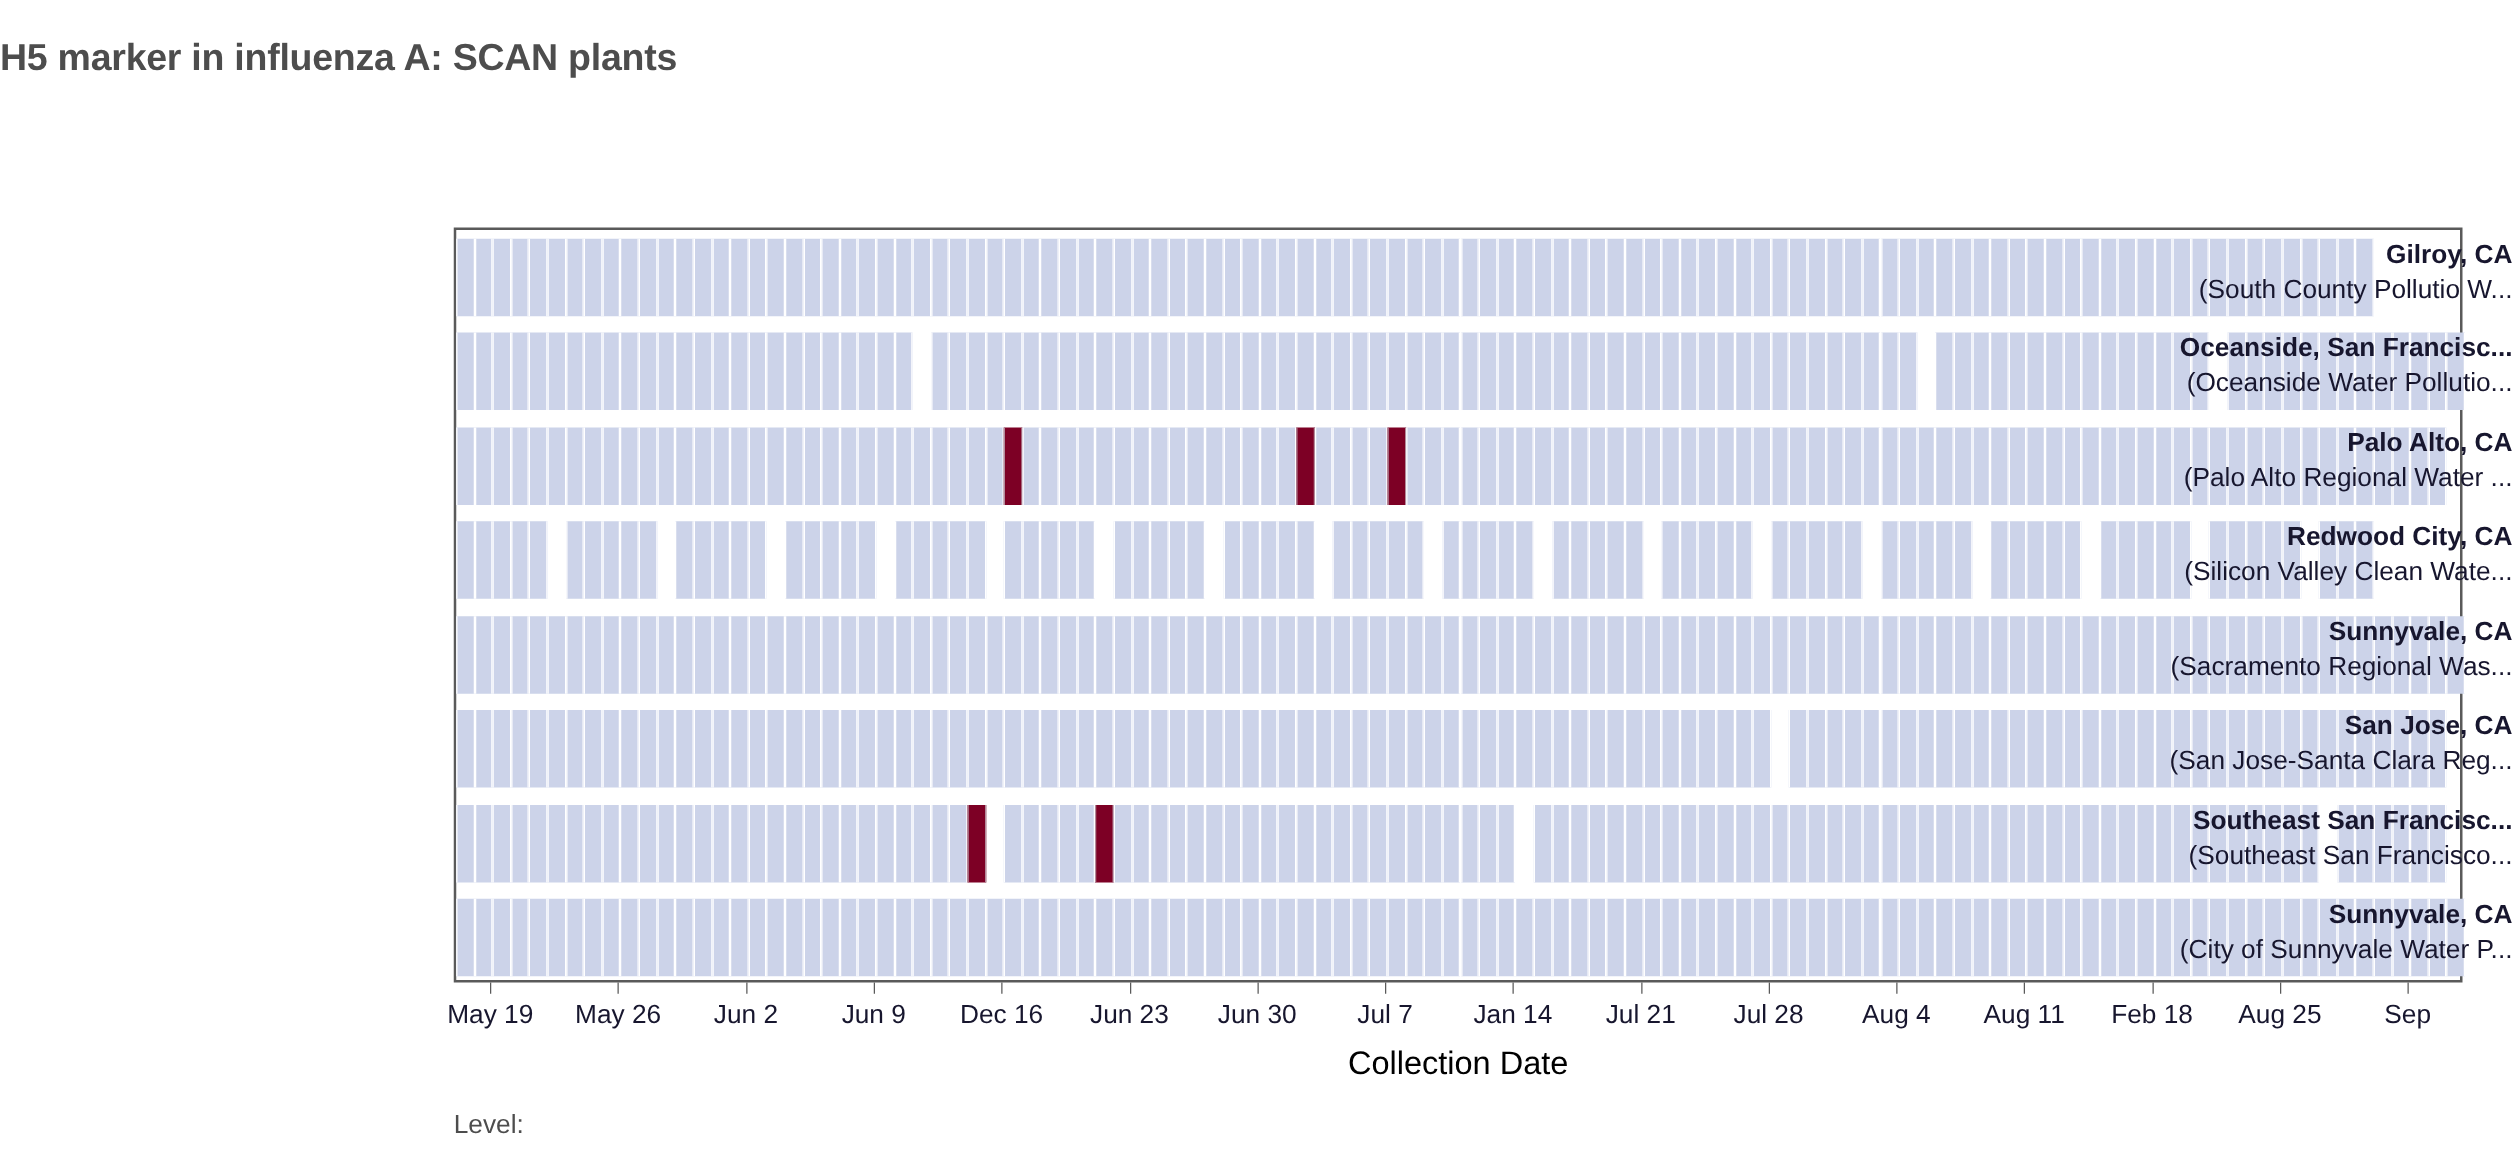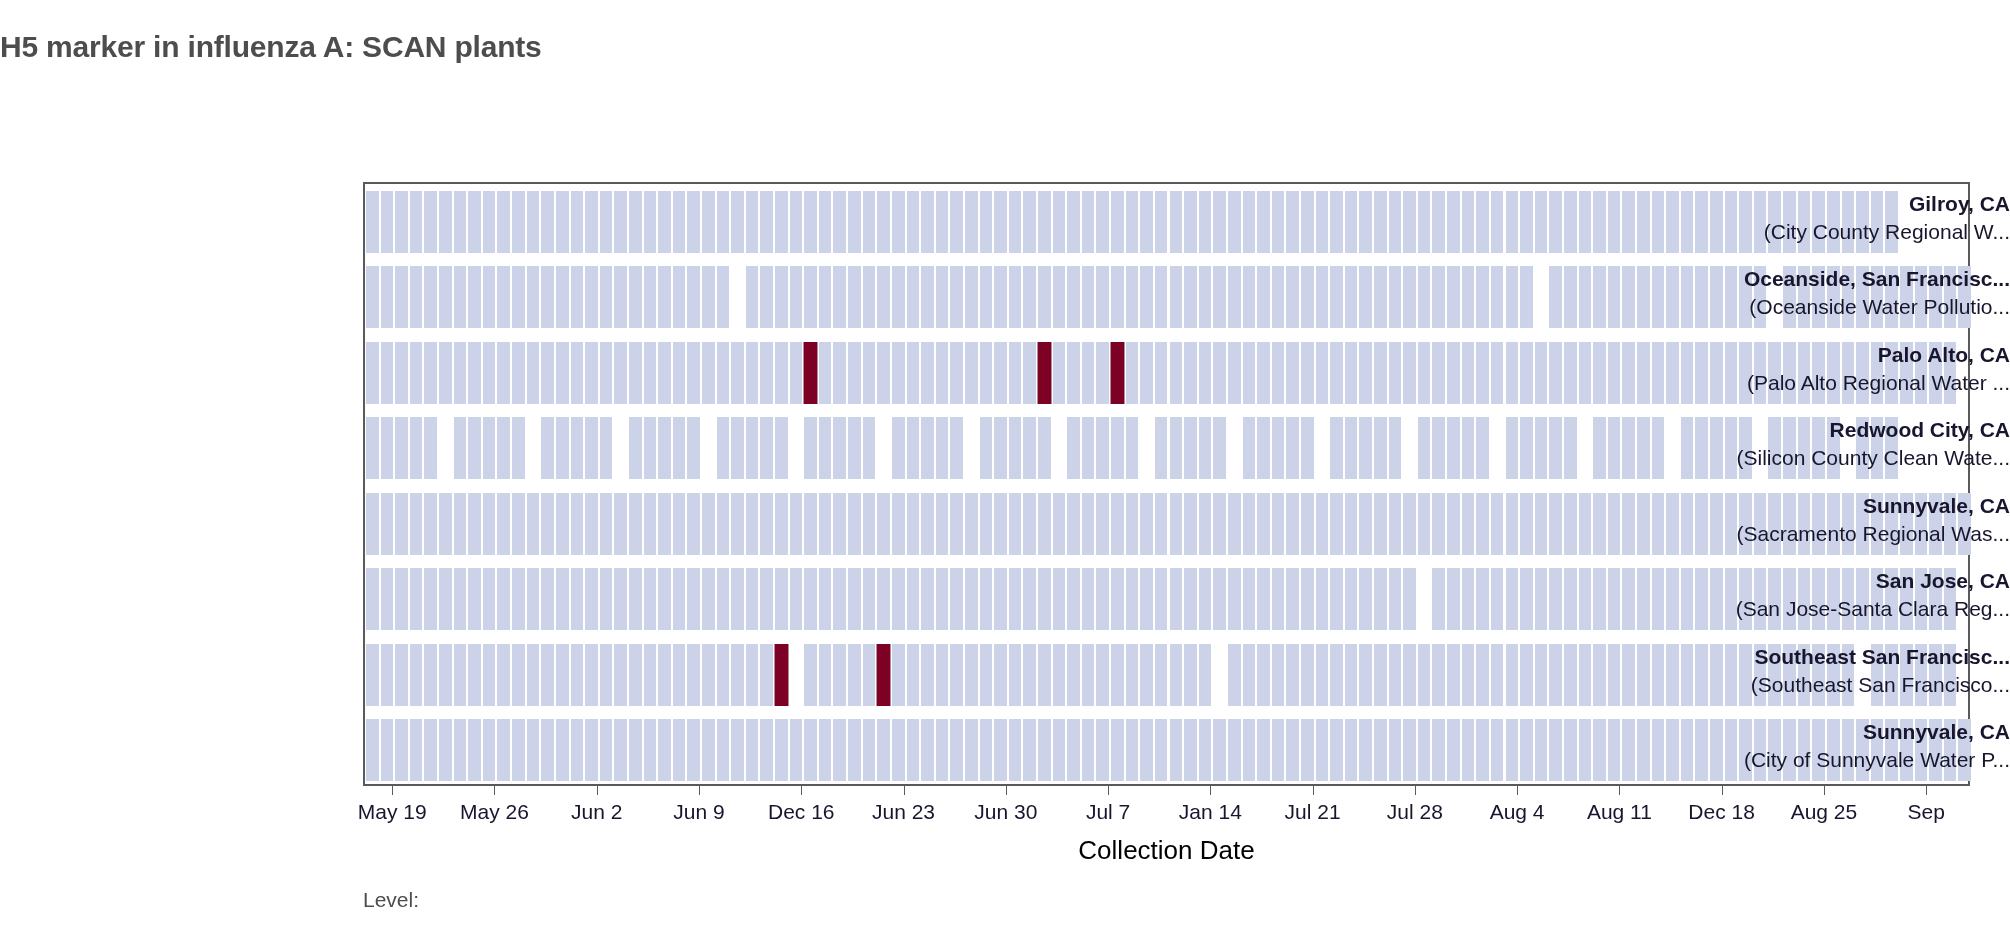--- a/index.html
+++ b/index.html
@@ -1021,33 +1021,33 @@
       <div class="cell nd" style="left: 1548.56px; width: 14.6091px;"></div>
       <div class="cell nd" style="left: 1563.17px; width: 14.6091px;"></div>
       <div class="cell nd" style="left: 1577.78px; width: 14.6091px;"></div>
       <div class="cell nd" style="left: 1592.39px; width: 14.6091px;"></div>
     </div>
   </div>
 
 <div id="ylabels-container">
     <div class="ylabel" style="top: 192.75px;">
       <span class="name">Gilroy, CA</span>
-      <span class="facility">(City County Regional W...</span>
+      <span class="facility">(South County Pollutio W...</span>
     </div>
     <div class="ylabel" style="top: 268.25px;">
       <span class="name">Oceanside, San Francisc...</span>
       <span class="facility">(Oceanside Water Pollutio...</span>
     </div>
     <div class="ylabel" style="top: 343.75px;">
       <span class="name">Palo Alto, CA</span>
       <span class="facility">(Palo Alto Regional Water ...</span>
     </div>
     <div class="ylabel" style="top: 419.25px;">
       <span class="name">Redwood City, CA</span>
-      <span class="facility">(Silicon County Clean Wate...</span>
+      <span class="facility">(Silicon Valley Clean Wate...</span>
     </div>
     <div class="ylabel" style="top: 494.75px;">
       <span class="name">Sunnyvale, CA</span>
       <span class="facility">(Sacramento Regional Was...</span>
     </div>
     <div class="ylabel" style="top: 570.25px;">
       <span class="name">San Jose, CA</span>
       <span class="facility">(San Jose-Santa Clara Reg...</span>
     </div>
     <div class="ylabel" style="top: 645.75px;">
@@ -1081,21 +1081,21 @@
     <div class="xtick-label" style="left: 847.327px;">Jan 14</div>
     <div class="xtick-mark" style="left: 949.591px;"></div>
     <div class="xtick-label" style="left: 949.591px;">Jul 21</div>
     <div class="xtick-mark" style="left: 1051.85px;"></div>
     <div class="xtick-label" style="left: 1051.85px;">Jul 28</div>
     <div class="xtick-mark" style="left: 1154.12px;"></div>
     <div class="xtick-label" style="left: 1154.12px;">Aug 4</div>
     <div class="xtick-mark" style="left: 1256.38px;"></div>
     <div class="xtick-label" style="left: 1256.38px;">Aug 11</div>
     <div class="xtick-mark" style="left: 1358.65px;"></div>
-    <div class="xtick-label" style="left: 1358.65px;">Dec 18</div>
+    <div class="xtick-label" style="left: 1358.65px;">Feb 18</div>
     <div class="xtick-mark" style="left: 1460.91px;"></div>
     <div class="xtick-label" style="left: 1460.91px;">Aug 25</div>
     <div class="xtick-mark" style="left: 1563.17px;"></div>
     <div class="xtick-label" style="left: 1563.17px;">Sep</div>
   </div>
 
 <div id="xaxis-title">Collection Date</div>
 
 <div id="legend">
   <div id="legend-inner">

